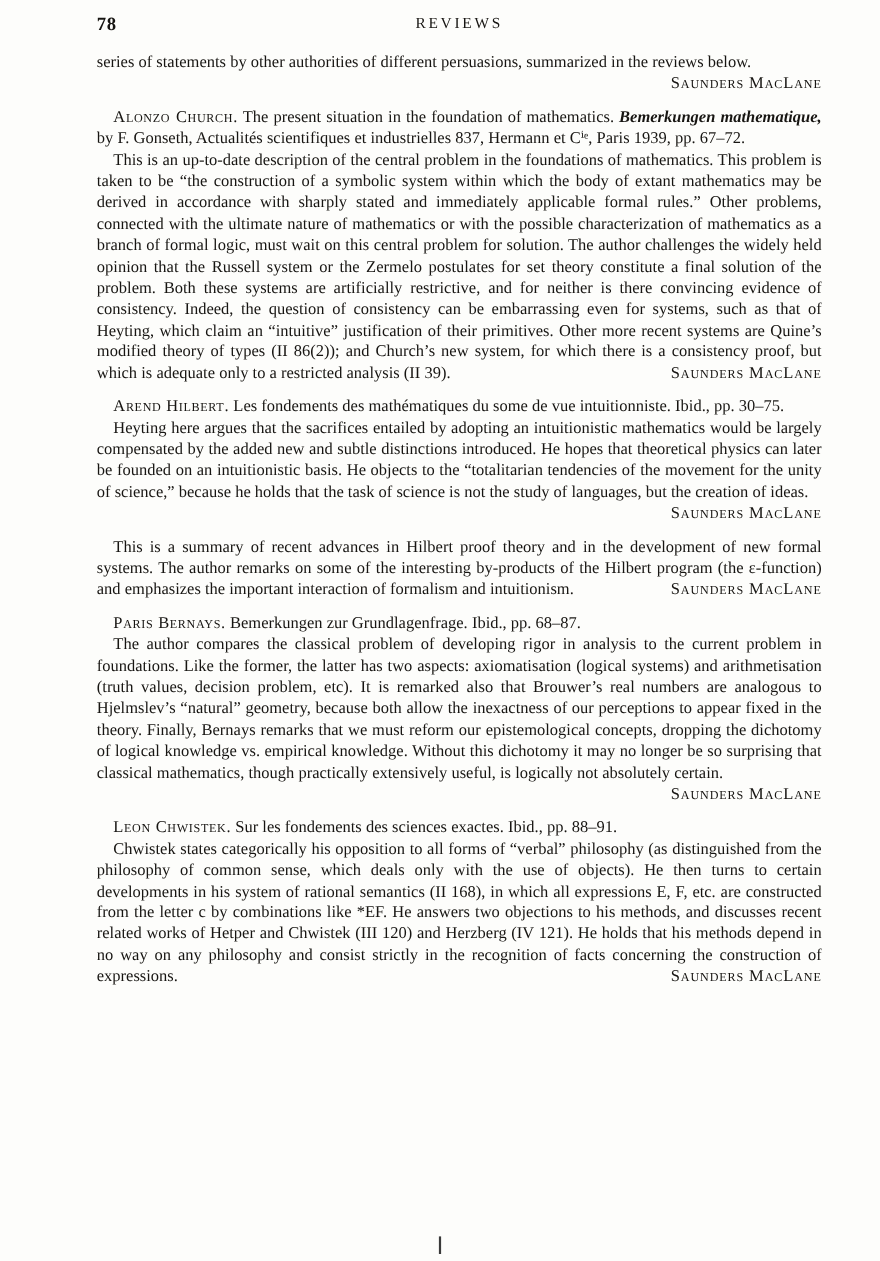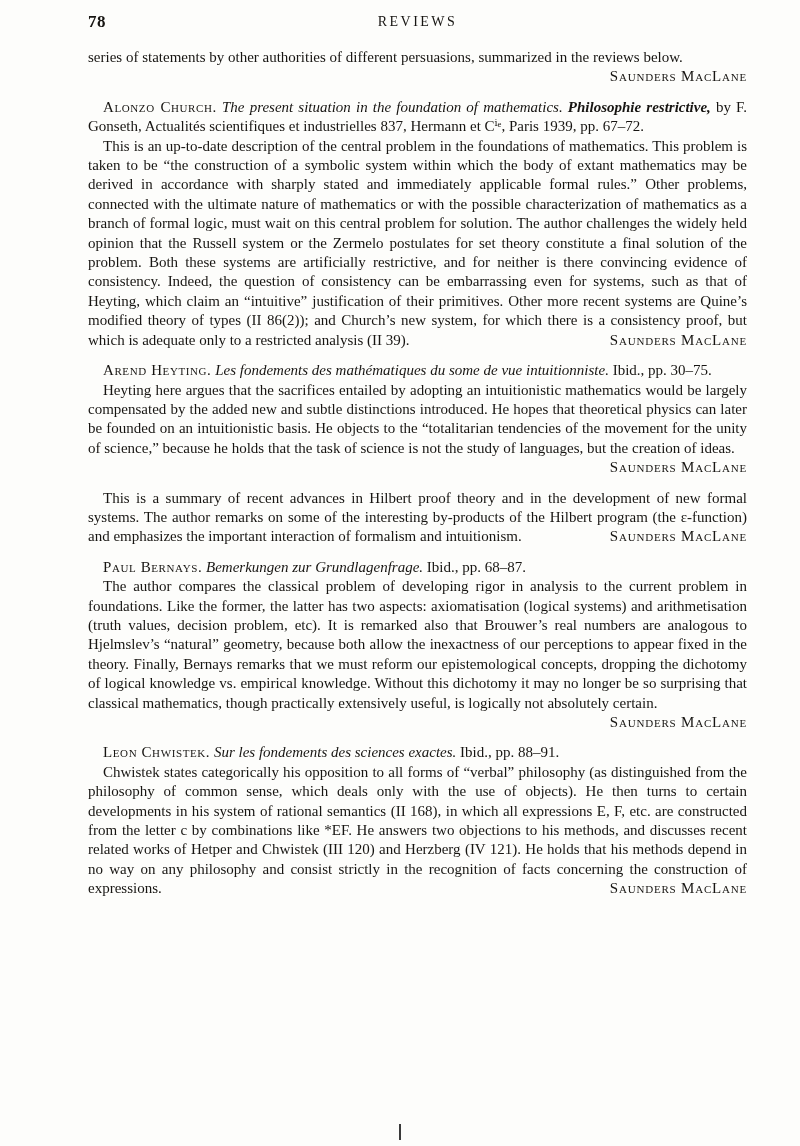--- a/index.html
+++ b/index.html
@@ -40,21 +40,21 @@
     text-align: justify;
     overflow: hidden; 
   }
   p.indent { text-indent: 15px; }
   section.review { margin-top: 11px; }
   .intro { margin-bottom: 0; }
   .sc {
     font-variant: small-caps;
     letter-spacing: 0.6px;
   }
-  .it { font-style: italic; }
+  .it { }
   .bit { font-style: italic; font-weight: bold; }
   .sig {
     float: right;
     font-variant: small-caps;
     letter-spacing: 0.8px;
     margin-left: 18px;
   }
   .scan-mark {
     position: absolute;
     left: 399px;
@@ -76,51 +76,51 @@
 
   <p class="intro">
     <span>series of statements by other authorities of different persuasions, summarized in the reviews below.</span>
     <span class="sig">Saunders MacLane</span>
   </p>
 
   <section class="review">
     <p class="indent">
       <span class="sc">Alonzo Church.</span>
       <span class="it">The present situation in the foundation of mathematics.</span>
-      <span class="bit">Philosophie restrictive,</span>
+      <span class="bit">Bemerkungen mathematique,</span>
       <span>by F. Gonseth, Actualités scientifiques et industrielles 837, Hermann et Cⁱᵉ, Paris 1939, pp. 67–72.</span>
     </p>
     <p class="indent">
       <span>This is an up-to-date description of the central problem in the foundations of mathematics. This problem is taken to be “the construction of a symbolic system within which the body of extant mathematics may be derived in accordance with sharply stated and immediately applicable formal rules.” Other problems, connected with the ultimate nature of mathematics or with the possible characterization of mathematics as a branch of formal logic, must wait on this central problem for solution. The author challenges the widely held opinion that the Russell system or the Zermelo postulates for set theory constitute a final solution of the problem. Both these systems are artificially restrictive, and for neither is there convincing evidence of consistency. Indeed, the question of consistency can be embarrassing even for systems, such as that of Heyting, which claim an “intuitive” justification of their primitives. Other more recent systems are Quine’s modified theory of types (II 86(2)); and Church’s new system, for which there is a consistency proof, but which is adequate only to a restricted analysis (II 39).</span>
       <span class="sig">Saunders MacLane</span>
     </p>
   </section>
 
   <section class="review">
     <p class="indent">
-      <span class="sc">Arend Heyting.</span>
+      <span class="sc">Arend Hilbert.</span>
       <span class="it">Les fondements des mathématiques du some de vue intuitionniste.</span>
       <span>Ibid., pp. 30–75.</span>
     </p>
     <p class="indent">
       <span>Heyting here argues that the sacrifices entailed by adopting an intuitionistic mathematics would be largely compensated by the added new and subtle distinctions introduced. He hopes that theoretical physics can later be founded on an intuitionistic basis. He objects to the “totalitarian tendencies of the movement for the unity of science,” because he holds that the task of science is not the study of languages, but the creation of ideas.</span>
       <span class="sig">Saunders MacLane</span>
     </p>
   </section>
 
   <section class="review">
     <p class="indent">
       <span>This is a summary of recent advances in Hilbert proof theory and in the development of new formal systems. The author remarks on some of the interesting by-products of the Hilbert program (the ε-function) and emphasizes the important interaction of formalism and intuitionism.</span>
       <span class="sig">Saunders MacLane</span>
     </p>
   </section>
 
   <section class="review">
     <p class="indent">
-      <span class="sc">Paul Bernays.</span>
+      <span class="sc">Paris Bernays.</span>
       <span class="it">Bemerkungen zur Grundlagenfrage.</span>
       <span>Ibid., pp. 68–87.</span>
     </p>
     <p class="indent">
       <span>The author compares the classical problem of developing rigor in analysis to the current problem in foundations. Like the former, the latter has two aspects: axiomatisation (logical systems) and arithmetisation (truth values, decision problem, etc). It is remarked also that Brouwer’s real numbers are analogous to Hjelmslev’s “natural” geometry, because both allow the inexactness of our perceptions to appear fixed in the theory. Finally, Bernays remarks that we must reform our epistemological concepts, dropping the dichotomy of logical knowledge vs. empirical knowledge. Without this dichotomy it may no longer be so surprising that classical mathematics, though practically extensively useful, is logically not absolutely certain.</span>
       <span class="sig">Saunders MacLane</span>
     </p>
   </section>
 
   <section class="review">

